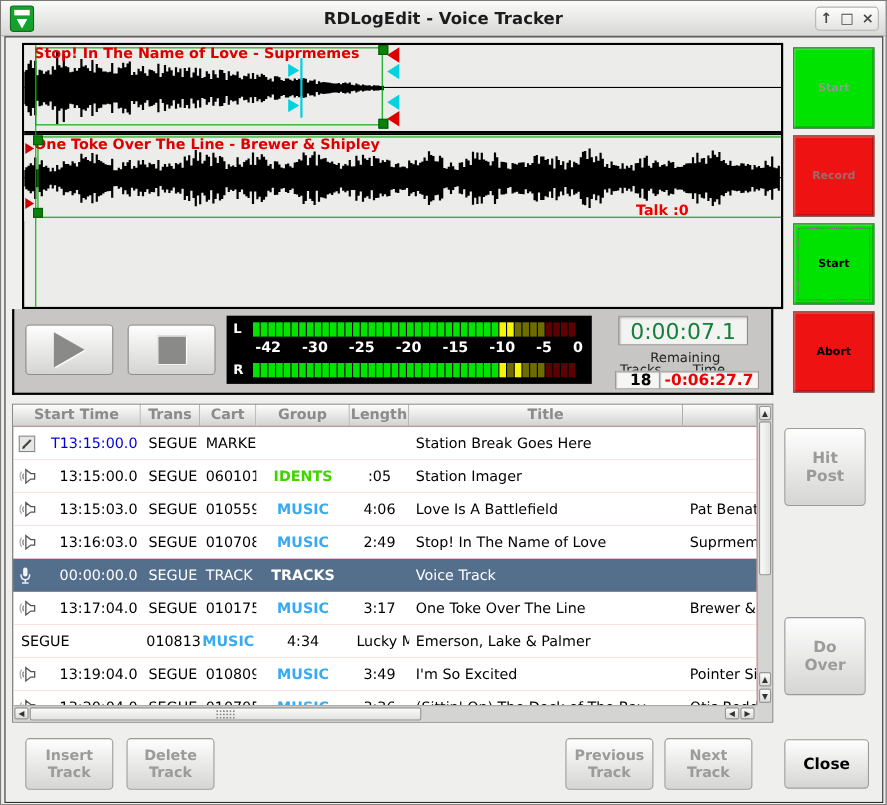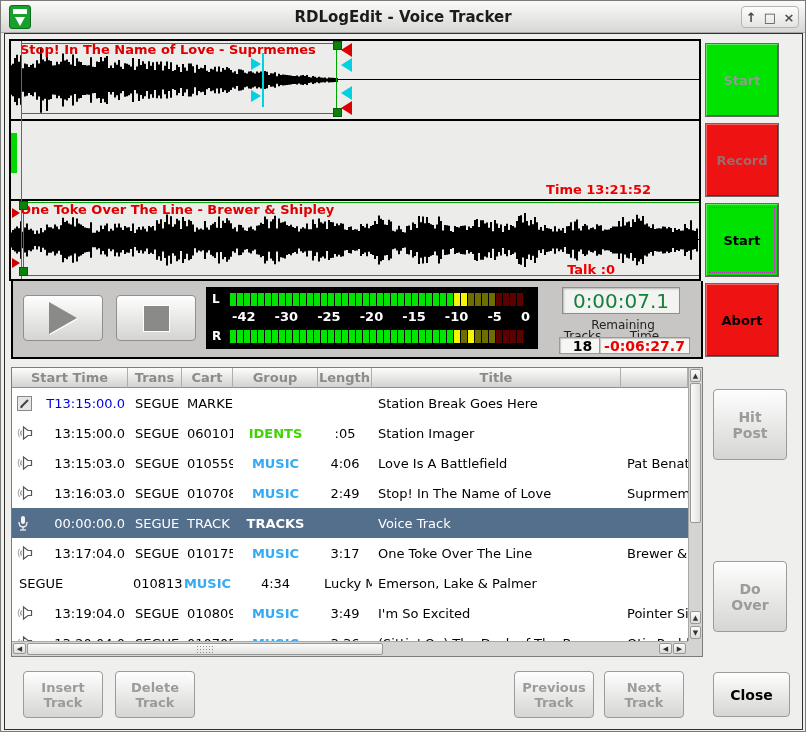--- a/index.html
+++ b/index.html
@@ -14,21 +14,21 @@
   .app-icon:before{content:"";position:absolute;left:3px;top:3px;width:14px;height:5px;background:#fff;}
   .app-icon:after{content:"";position:absolute;left:5px;top:11px;width:10px;height:9px;background:#fff;
     clip-path:polygon(0 0,100% 0,50% 100%);}
   .title-text{flex:1;text-align:center;font-size:15px;font-weight:bold;color:#1c1c1c;}
   .win-controls{position:absolute;right:6px;top:5px;width:58px;height:22px;border:1px solid #b5b5b3;border-radius:4px;
     background:linear-gradient(#fdfdfc,#e4e4e2);display:flex;align-items:center;justify-content:space-around;}
   .win-controls span{font-size:13px;color:#4a4a48;font-weight:bold;line-height:1;cursor:default;}
   
   .frame{position:absolute;left:3px;top:32px;width:799px;height:697px;border:1px solid #30302e;pointer-events:none;z-index:40;}
   
-  .wave-panel{position:absolute;left:8px;top:38px;width:692px;height:242px;border:2px solid #000;background:#ececea;}
+  .wave-panel{position:absolute;left:19px;top:38px;width:692px;height:242px;border:2px solid #000;background:#ececea;}
   .track{position:relative;width:688px;height:78px;overflow:hidden;background:#ececea;}
   .tsep{width:688px;height:2px;background:#000;}
   .playhead{position:absolute;left:10px;top:0;width:1px;height:238px;background:#00ae00;z-index:6;}
   .centerline{position:absolute;left:0;top:38px;width:688px;height:1px;background:#000;}
   .wave-title{position:absolute;left:9px;top:1px;font-size:13px;font-weight:bold;color:#dd0000;z-index:5;white-space:nowrap;}
   .wave-note{position:absolute;font-size:13px;font-weight:bold;color:#ee0000;z-index:5;white-space:nowrap;}
   .region1{position:absolute;left:10px;top:2px;width:316px;height:71px;border:1px solid #00a400;z-index:4;}
   .region3{position:absolute;left:12px;top:1px;width:680px;height:74px;border:1px solid #00a400;z-index:4;}
   .gsq{position:absolute;width:9px;height:9px;background:#0a820a;border:1px solid #045c04;z-index:7;}
   .tri{position:absolute;width:0;height:0;z-index:7;}
@@ -56,21 +56,21 @@
   .meter-scale span{color:#fff;font-size:13px;font-weight:bold;}
   .elapsed-box{position:absolute;left:549px;top:6px;width:118px;height:27px;background:#f3f3f1;
     border:1px solid #8e8e8c;box-shadow:inset 1px 1px 2px rgba(0,0,0,.25);
     display:flex;align-items:center;justify-content:center;font-size:20px;color:#15803d;}
   .rem-label{position:absolute;left:540px;top:37px;width:140px;text-align:center;font-size:12px;color:#222;}
   .rem-sub{position:absolute;top:48px;text-align:center;font-size:12px;color:#222;}
   .rem-box{position:absolute;top:56px;height:17px;background:#f6f6f4;border:1px solid #9a9a98;
     box-shadow:inset 1px 1px 1px rgba(0,0,0,.2);display:flex;align-items:center;justify-content:center;
     font-size:14px;font-weight:bold;}
   
-  .recbtn{position:absolute;left:704px;width:74px;height:74px;border:1px solid #666;font-size:13px;font-weight:bold;
+  .recbtn{position:absolute;left:720px;width:74px;height:74px;border:1px solid #666;font-size:10px;font-weight:bold;
     display:flex;align-items:center;justify-content:center;
     box-shadow:inset 1px 1px 0 rgba(255,255,255,.35), inset -1px -1px 0 rgba(0,0,0,.3);}
   .gbtn{background:linear-gradient(#fefefe,#d5d5d3);border:1px solid #9b9b99;border-radius:4px;
     color:#9b9b99;font-weight:bold;font-size:13px;display:flex;align-items:center;justify-content:center;
     text-align:center;white-space:pre-line;position:absolute;}
   
   .logtable{position:absolute;left:10px;top:366px;width:692px;height:290px;background:#fff;border:1px solid #7c7c7a;}
   .lheader{position:absolute;left:0;top:0;width:676px;height:20px;display:grid;
     grid-template-columns:116px 54px 51px 85px 54px 249px 1fr;}
   .hcell{background:linear-gradient(#fdfdfd,#d2d2d0);border-right:1px solid #aeaeac;border-bottom:1px solid #8f8f8d;
@@ -132,25 +132,20 @@
       <div class="tri tl-red" style="left:330px;top:2px;"></div>
       <div class="tri tl-cyan" style="left:330px;top:17px;"></div>
       <div class="tri tl-cyan" style="left:330px;top:45px;"></div>
       <div class="tri tl-red" style="left:330px;top:60px;"></div>
       <div class="cyan-line"></div>
       <div class="tri tr-cyan" style="left:240px;top:17px;"></div>
       <div class="tri tr-cyan" style="left:240px;top:49px;"></div>
       <div class="wave-title">Stop! In The Name of Love - Suprmemes</div>
     </div>
     <div class="tsep"></div>
-    <div class="track">
-
-      <div class="rec-bar"></div>
-      <div class="wave-note" style="right:48px;bottom:2px;">Time 13:21:52</div>
-    </div>
     <div class="tsep"></div>
     <div class="track">
       <svg id="wave3" class="wave" width="688" height="78">
           <path d="M0 31.5L0 46.5M2 29.0L2 49.0M4 27.6L4 50.4M6 25.4L6 52.6M8 27.2L8 50.8M10 20.2L10 57.8M12 30.8L12 47.2M14 26.5L14 51.5M16 22.6L16 55.4M18 28.8L18 49.2M20 27.7L20 50.3M22 29.6L22 48.4M24 33.0L24 45.0M26 29.6L26 48.4M28 32.6L28 45.4M30 26.9L30 51.1M32 31.2L32 46.8M34 29.3L34 48.7M36 23.5L36 54.5M38 26.2L38 51.8M40 26.2L40 51.8M42 27.4L42 50.6M44 23.5L44 54.5M46 25.4L46 52.6M48 28.3L48 49.7M50 24.3L50 53.7M52 16.7L52 61.3M54 21.1L54 56.9M56 19.7L56 58.3M58 22.4L58 55.6M60 23.5L60 54.5M62 16.2L62 61.8M64 25.5L64 52.5M66 17.5L66 60.5M68 22.5L68 55.5M70 23.6L70 54.4M72 25.0L72 53.0M74 26.4L74 51.6M76 27.1L76 50.9M78 27.3L78 50.7M80 21.3L80 56.7M82 31.7L82 46.3M84 31.8L84 46.2M86 29.4L86 48.6M88 30.8L88 47.2M90 24.4L90 53.6M92 28.0L92 50.0M94 24.4L94 53.6M96 22.4L96 55.6M98 30.3L98 47.7M100 27.8L100 50.2M102 29.4L102 48.6M104 22.8L104 55.2M106 26.6L106 51.4M108 22.5L108 55.5M110 26.5L110 51.5M112 29.0L112 49.0M114 24.9L114 53.1M116 26.4L116 51.6M118 26.2L118 51.8M120 30.1L120 47.9M122 22.5L122 55.5M124 32.0L124 46.0M126 28.6L126 49.4M128 26.0L128 52.0M130 28.7L130 49.3M132 25.6L132 52.4M134 27.8L134 50.2M136 30.5L136 47.5M138 25.1L138 52.9M140 26.3L140 51.7M142 24.9L142 53.1M144 29.4L144 48.6M146 19.2L146 58.8M148 22.8L148 55.2M150 18.2L150 59.8M152 27.5L152 50.5M154 20.9L154 57.1M156 13.4L156 64.6M158 23.2L158 54.8M160 15.3L160 62.7M162 25.7L162 52.3M164 23.2L164 54.8M166 17.7L166 60.3M168 19.4L168 58.6M170 28.0L170 50.0M172 15.9L172 62.1M174 20.1L174 57.9M176 25.2L176 52.8M178 18.8L178 59.2M180 20.0L180 58.0M182 23.5L182 54.5M184 30.7L184 47.3M186 26.4L186 51.6M188 28.4L188 49.6M190 27.4L190 50.6M192 28.8L192 49.2M194 20.0L194 58.0M196 26.5L196 51.5M198 28.7L198 49.3M200 24.3L200 53.7M202 22.7L202 55.3M204 21.1L204 56.9M206 26.8L206 51.2M208 15.6L208 62.4M210 27.0L210 51.0M212 19.8L212 58.2M214 22.1L214 55.9M216 17.3L216 60.7M218 19.5L218 58.5M220 22.2L220 55.8M222 27.7L222 50.3M224 26.2L224 51.8M226 30.4L226 47.6M228 23.7L228 54.3M230 23.9L230 54.1M232 26.5L232 51.5M234 29.3L234 48.7M236 30.0L236 48.0M238 26.4L238 51.6M240 25.6L240 52.4M242 28.2L242 49.8M244 29.6L244 48.4M246 24.7L246 53.3M248 24.2L248 53.8M250 21.8L250 56.2M252 23.0L252 55.0M254 15.6L254 62.4M256 18.2L256 59.8M258 27.3L258 50.7M260 20.4L260 57.6M262 18.2L262 59.8M264 14.7L264 63.3M266 27.5L266 50.5M268 17.6L268 60.4M270 21.7L270 56.3M272 21.2L272 56.8M274 20.6L274 57.4M276 24.1L276 53.9M278 25.0L278 53.0M280 23.8L280 54.2M282 26.1L282 51.9M284 27.1L284 50.9M286 25.2L286 52.8M288 30.5L288 47.5M290 27.7L290 50.3M292 26.2L292 51.8M294 27.5L294 50.5M296 22.4L296 55.6M298 28.3L298 49.7M300 28.2L300 49.8M302 18.6L302 59.4M304 23.0L304 55.0M306 26.8L306 51.2M308 17.6L308 60.4M310 21.2L310 56.8M312 22.5L312 55.5M314 20.4L314 57.6M316 28.0L316 50.0M318 18.9L318 59.1M320 20.9L320 57.1M322 21.2L322 56.8M324 25.0L324 53.0M326 22.6L326 55.4M328 24.3L328 53.7M330 22.3L330 55.7M332 22.8L332 55.2M334 28.5L334 49.5M336 29.1L336 48.9M338 26.1L338 51.9M340 25.5L340 52.5M342 29.0L342 49.0M344 28.3L344 49.7M346 28.6L346 49.4M348 30.0L348 48.0M350 22.9L350 55.1M352 25.1L352 52.9M354 26.4L354 51.6M356 22.7L356 55.3M358 27.3L358 50.7M360 24.9L360 53.1M362 23.9L362 54.1M364 20.1L364 57.9M366 23.1L366 54.9M368 14.6L368 63.4M370 17.8L370 60.2M372 18.9L372 59.1M374 23.6L374 54.4M376 23.9L376 54.1M378 18.7L378 59.3M380 20.5L380 57.5M382 29.8L382 48.2M384 30.5L384 47.5M386 28.5L386 49.5M388 24.7L388 53.3M390 28.2L390 49.8M392 31.0L392 47.0M394 31.6L394 46.4M396 25.0L396 53.0M398 24.5L398 53.5M400 28.9L400 49.1M402 21.4L402 56.6M404 23.0L404 55.0M406 27.0L406 51.0M408 14.9L408 63.1M410 21.2L410 56.8M412 15.6L412 62.4M414 22.3L414 55.7M416 15.9L416 62.1M418 21.9L418 56.1M420 23.2L420 54.8M422 24.0L422 54.0M424 27.4L424 50.6M426 23.6L426 54.4M428 15.6L428 62.4M430 20.0L430 58.0M432 29.4L432 48.6M434 24.1L434 53.9M436 24.2L436 53.8M438 24.8L438 53.2M440 30.1L440 47.9M442 30.9L442 47.1M444 25.1L444 52.9M446 25.9L446 52.1M448 26.6L448 51.4M450 24.9L450 53.1M452 24.7L452 53.3M454 24.5L454 53.5M456 28.9L456 49.1M458 25.4L458 52.6M460 26.9L460 51.1M462 25.1L462 52.9M464 18.9L464 59.1M466 17.9L466 60.1M468 25.9L468 52.1M470 19.2L470 58.8M472 19.2L472 58.8M474 22.5L474 55.5M476 21.6L476 56.4M478 26.8L478 51.2M480 21.0L480 57.0M482 30.2L482 47.8M484 19.0L484 59.0M486 22.4L486 55.6M488 27.0L488 51.0M490 23.6L490 54.4M492 31.0L492 47.0M494 24.9L494 53.1M496 22.7L496 55.3M498 29.0L498 49.0M500 24.0L500 54.0M502 25.1L502 52.9M504 26.6L504 51.4M506 20.0L506 58.0M508 15.0L508 63.0M510 14.3L510 63.7M512 21.6L512 56.4M514 12.0L514 66.0M516 20.0L516 58.0M518 24.5L518 53.5M520 19.0L520 59.0M522 23.2L522 54.8M524 15.9L524 62.1M526 21.3L526 56.7M528 28.7L528 49.3M530 26.1L530 51.9M532 29.7L532 48.3M534 23.9L534 54.1M536 27.1L536 50.9M538 27.4L538 50.6M540 27.9L540 50.1M542 30.4L542 47.6M544 25.3L544 52.7M546 30.4L546 47.6M548 27.7L548 50.3M550 29.5L550 48.5M552 27.0L552 51.0M554 32.0L554 46.0M556 25.3L556 52.7M558 25.1L558 52.9M560 21.2L560 56.8M562 29.3L562 48.7M564 20.4L564 57.6M566 18.6L566 59.4M568 27.6L568 50.4M570 29.4L570 48.6M572 25.1L572 52.9M574 22.9L574 55.1M576 24.5L576 53.5M578 28.5L578 49.5M580 27.1L580 50.9M582 26.4L582 51.6M584 28.2L584 49.8M586 23.2L586 54.8M588 24.8L588 53.2M590 24.3L590 53.7M592 29.7L592 48.3M594 28.5L594 49.5M596 28.8L596 49.2M598 28.6L598 49.4M600 26.9L600 51.1M602 25.6L602 52.4M604 25.4L604 52.6M606 25.4L606 52.6M608 20.0L608 58.0M610 25.4L610 52.6M612 15.9L612 62.1M614 24.4L614 53.6M616 21.2L616 56.8M618 20.6L618 57.4M620 25.9L620 52.1M622 18.3L622 59.7M624 20.9L624 57.1M626 13.8L626 64.2M628 17.6L628 60.4M630 19.8L630 58.2M632 15.1L632 62.9M634 23.4L634 54.6M636 22.5L636 55.5M638 25.5L638 52.5M640 26.9L640 51.1M642 23.2L642 54.8M644 28.0L644 50.0M646 27.6L646 50.4M648 27.2L648 50.8M650 27.6L650 50.4M652 25.5L652 52.5M654 25.7L654 52.3M656 27.6L656 50.4M658 26.1L658 51.9M660 26.9L660 51.1M662 31.0L662 47.0M664 26.9L664 51.1M666 29.0L666 49.0M668 27.9L668 50.1M670 29.8L670 48.2M672 29.4L672 48.6M674 23.1L674 54.9M676 27.1L676 50.9M678 28.3L678 49.7M680 19.3L680 58.7M682 29.3L682 48.7M684 29.9L684 48.1M686 27.6L686 50.4" stroke="#000" stroke-width="2" fill="none"></path>
         </svg>
       <div class="centerline"></div>
       <div class="region3"></div>
       <div class="gsq" style="left:8px;top:0;"></div>
       <div class="gsq" style="left:8px;top:66px;"></div>
       <div class="tri tr-red" style="left:1px;top:7px;"></div>

